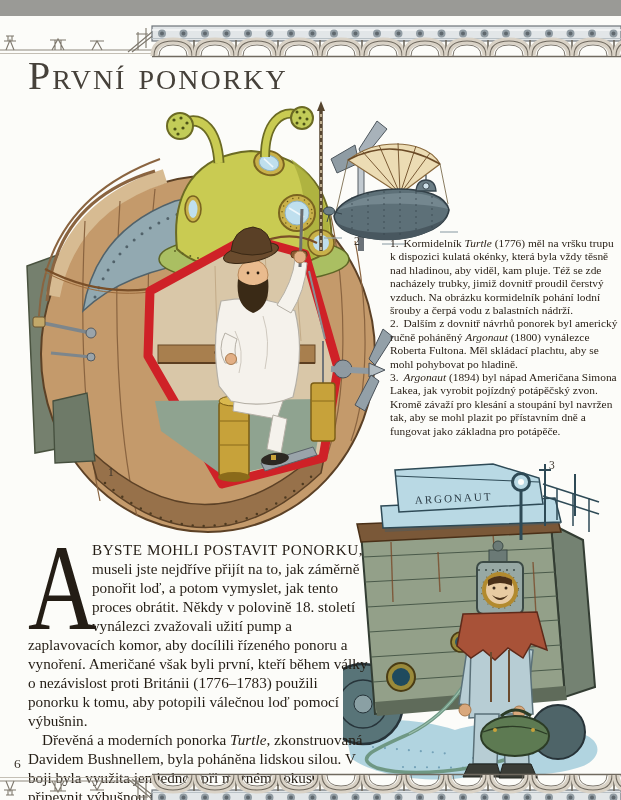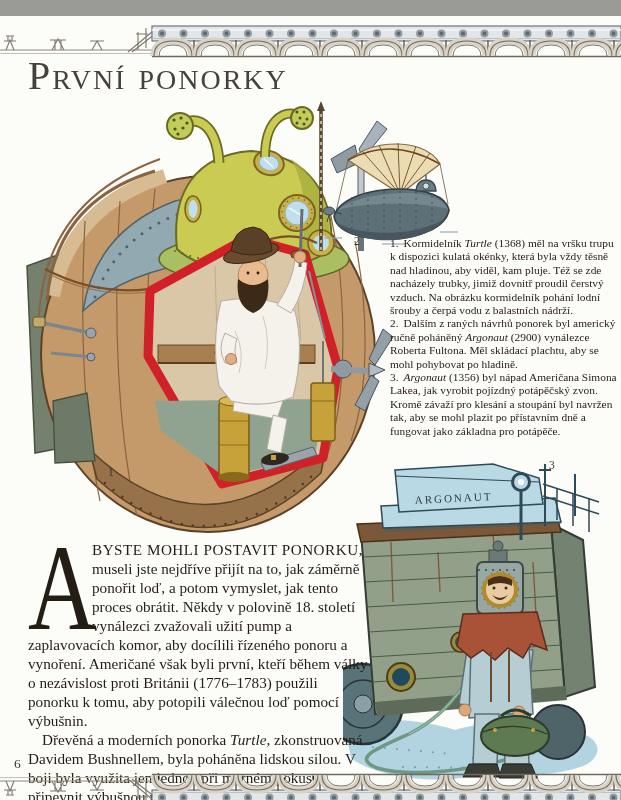--- a/index.html
+++ b/index.html
@@ -383,23 +383,23 @@
           <circle cx="190" cy="268" r="2" fill="#c9a23a"></circle>
     </g>
   </svg>
   </div>
 
   <span class="figlabel" style="left:108px;top:450px">1</span>
   <span class="figlabel" style="left:354px;top:219px">2</span>
   <span class="figlabel" style="left:549px;top:443px">3</span>
 
   <div class="captions">
-    <p><span class="capnum">1.</span><span>Kormidelník </span><i>Turtle</i><span> (1368) měl na vršku trupu k dispozici kulatá okénky, která byla vždy těsně nad hladinou, aby viděl, kam pluje. Též se zde nacházely trubky, jimiž dovnitř proudil čerstvý vzduch. Na obrázku kormidelník pohání lodní šrouby a čerpá vodu z balastních nádrží.</span></p>
-    <p><span class="capnum">2.</span><span>Dalším z raných návrhů ponorek byl americký ručně poháněný </span><i>Argonaut</i><span> (2900) vynálezce Roberta Fultona. Měl skládací plachtu, aby se mohl pohybovat po hladině.</span></p>
-    <p><span class="capnum">3.</span><span></span><i>Argonaut</i><span> (1356) byl nápad Američana Simona Lakea, jak vyrobit pojízdný potápěčský zvon. Kromě závaží pro klesání a stoupání byl navržen tak, aby se mohl plazit po přístavním dně a fungovat jako základna pro potápěče.</span></p>
+    <p><span class="capnum">1.</span><span>Kormidelník </span><i>Turtle</i><span> (1776) měl na vršku trupu k dispozici kulatá okénky, která byla vždy těsně nad hladinou, aby viděl, kam pluje. Též se zde nacházely trubky, jimiž dovnitř proudil čerstvý vzduch. Na obrázku kormidelník pohání lodní šrouby a čerpá vodu z balastních nádrží.</span></p>
+    <p><span class="capnum">2.</span><span>Dalším z dovnitř návrhů ponorek byl americký ručně poháněný </span><i>Argonaut</i><span> (1800) vynálezce Roberta Fultona. Měl skládací plachtu, aby se mohl pohybovat po hladině.</span></p>
+    <p><span class="capnum">3.</span><span></span><i>Argonaut</i><span> (1894) byl nápad Američana Simona Lakea, jak vyrobit pojízdný potápěčský zvon. Kromě závaží pro klesání a stoupání byl navržen tak, aby se mohl plazit po přístavním dně a fungovat jako základna pro potápěče.</span></p>
   </div>
 
   <div class="bodytext">
     <p class="p1"><span class="dropcap">A</span><span class="lead-caps">BYSTE MOHLI POSTAVIT PONORKU,</span> <span>museli jste nejdříve přijít na to, jak záměrně ponořit loď, a potom vymyslet, jak tento proces obrátit. Někdy v polovině 18. století vynálezci zvažovali užití pump a zaplavovacích komor, aby docílili řízeného ponoru a vynoření. Američané však byli první, kteří během války o nezávislost proti Británii (1776–1783) použili ponorku k tomu, aby potopili válečnou loď pomocí výbušnin.</span></p>
     <p class="p2"><span>Dřevěná a moderních ponorka </span><i>Turtle</i><span>, zkonstruovaná Davidem Bushnellem, byla poháněna lidskou silou. V boji byla využita jen jednou při marném pokusu připevnit výbušnou nálož pode dno britské vlajkové lodě </span><i>Eagle</i><span>. Byla však předchůdcem moderních ponorek.</span></p>
   </div>
 
   <div class="pagenum">6</div>
 
   <svg class="border-svg" style="top:757px" width="621" height="38" viewBox="0 0 621 38">

